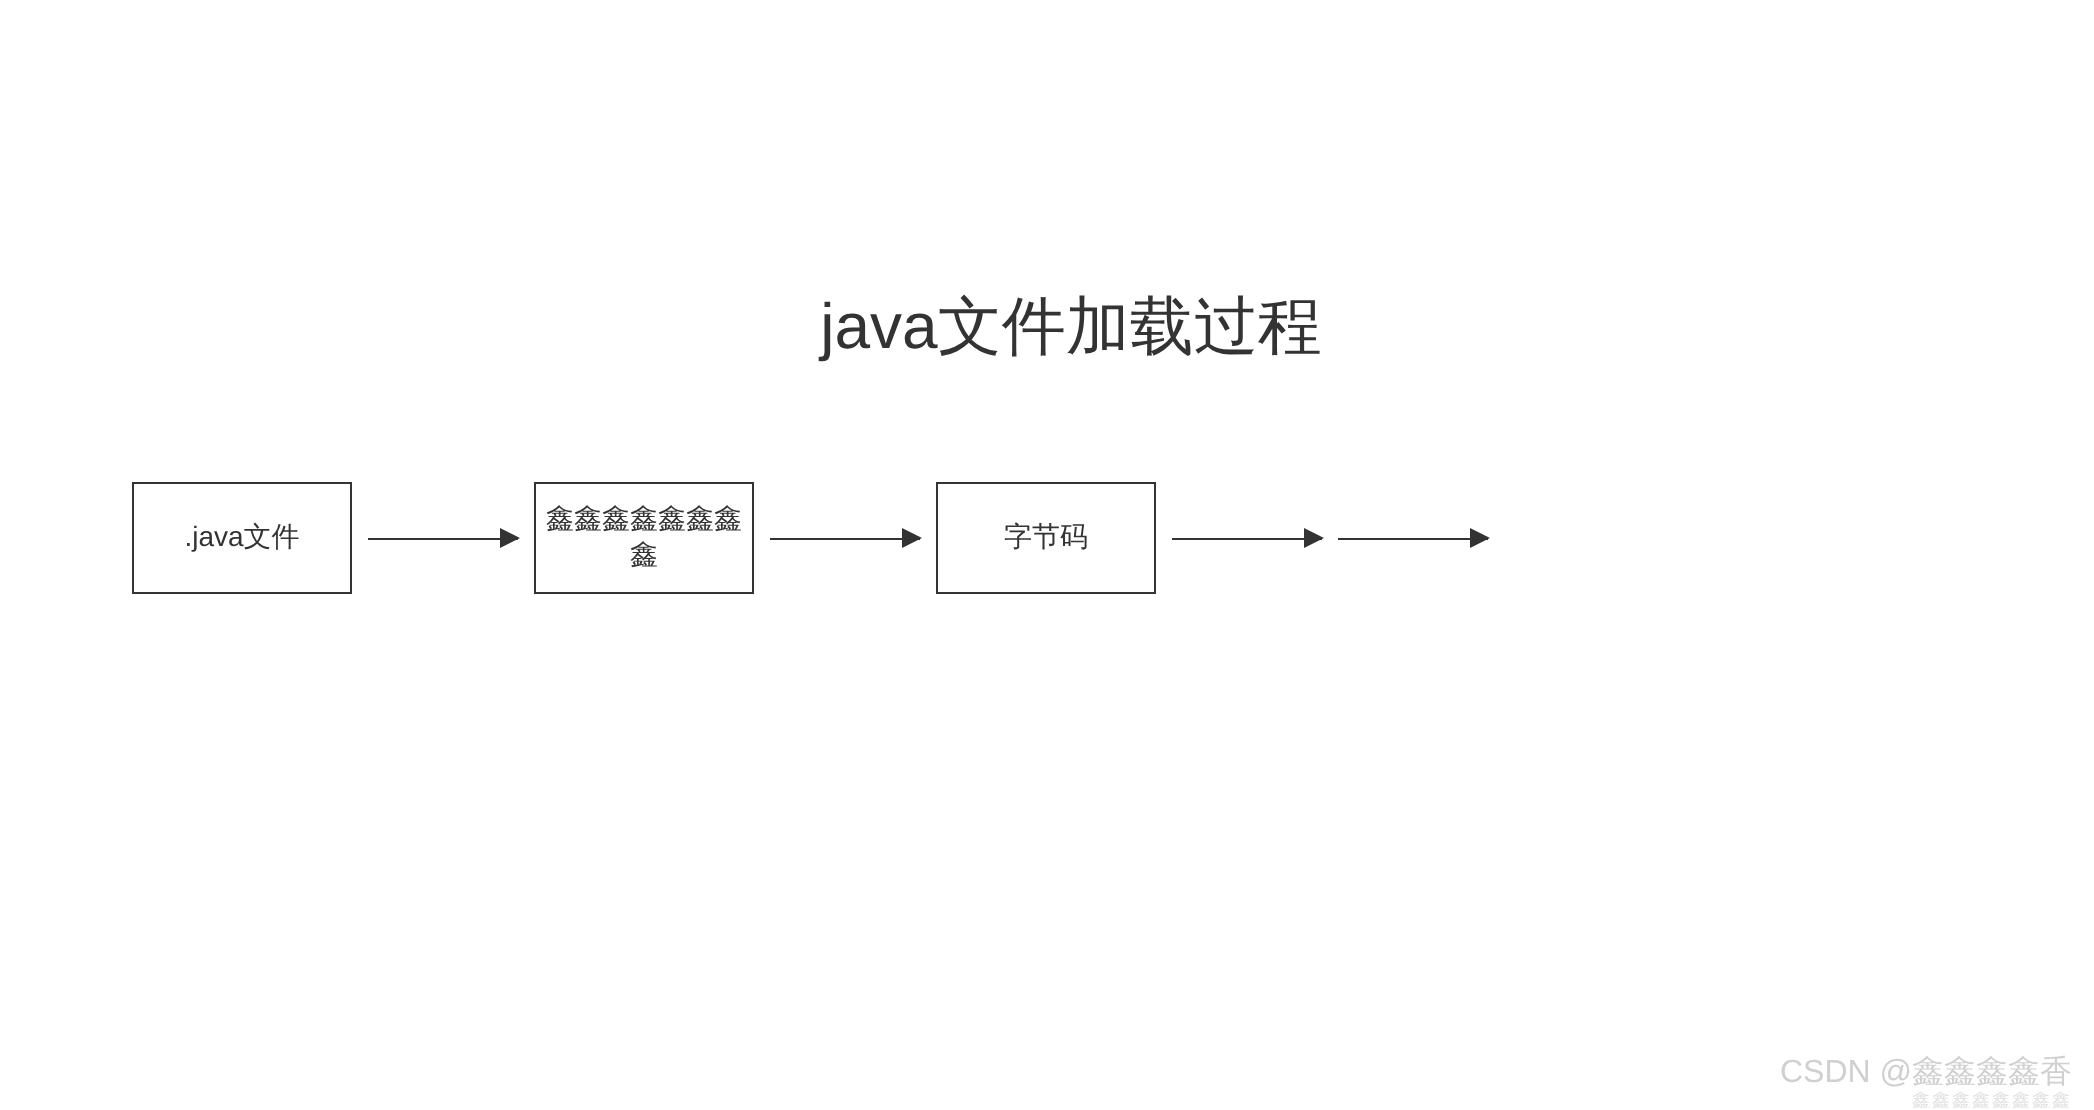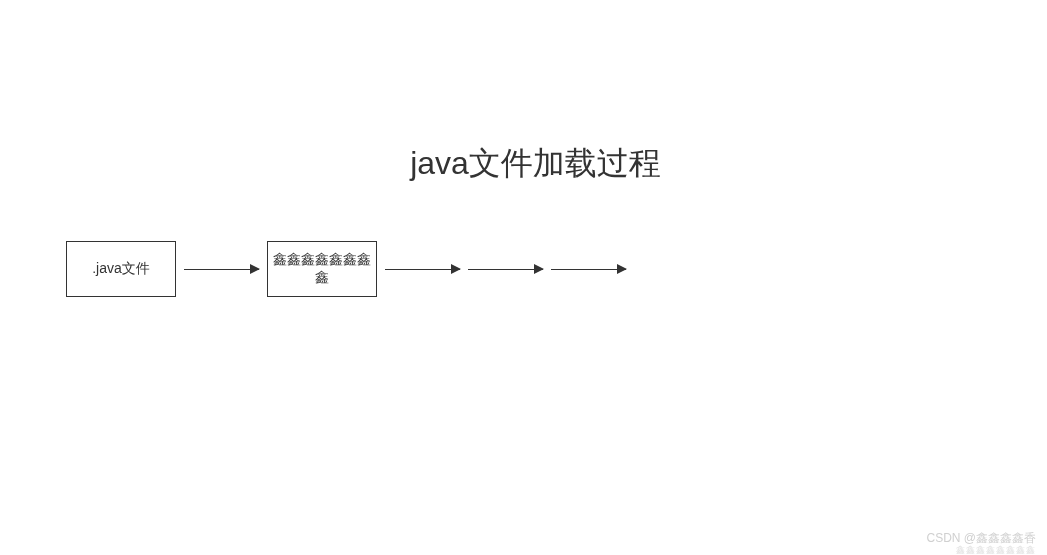--- a/index.html
+++ b/index.html
@@ -58,39 +58,40 @@
       height: 0;
       border-left: 10px solid #333333;
       border-top: 5px solid transparent;
       border-bottom: 5px solid transparent;
     }
     .watermark {
       position: absolute;
       bottom: 12px;
       right: 15px;
       color: #d0d0d0;
-      font-size: 12px;
+      font-size: 16px;
     }
     .watermark-sub {
       position: absolute;
       bottom: 2px;
       right: 15px;
       color: #e0e0e0;
       font-size: 9px;
       letter-spacing: 1px;
     }
   </style>
 </head>
 <body>
 
 <div class="title">java文件加载过程</div>
 
 <div class="flow-container">
   <div class="box">.java文件</div>
   <div class="arrow"></div>
   <div class="box">鑫鑫鑫鑫鑫鑫鑫鑫</div>
   <div class="arrow"></div>
+  <div class="box">字节码</div>
   <div class="arrow"></div>
   <div class="arrow"></div>
 </div>
 
 <div class="watermark">CSDN @鑫鑫鑫鑫香</div>
 <div class="watermark-sub">鑫鑫鑫鑫鑫鑫鑫鑫</div>
 
 </body></html>

